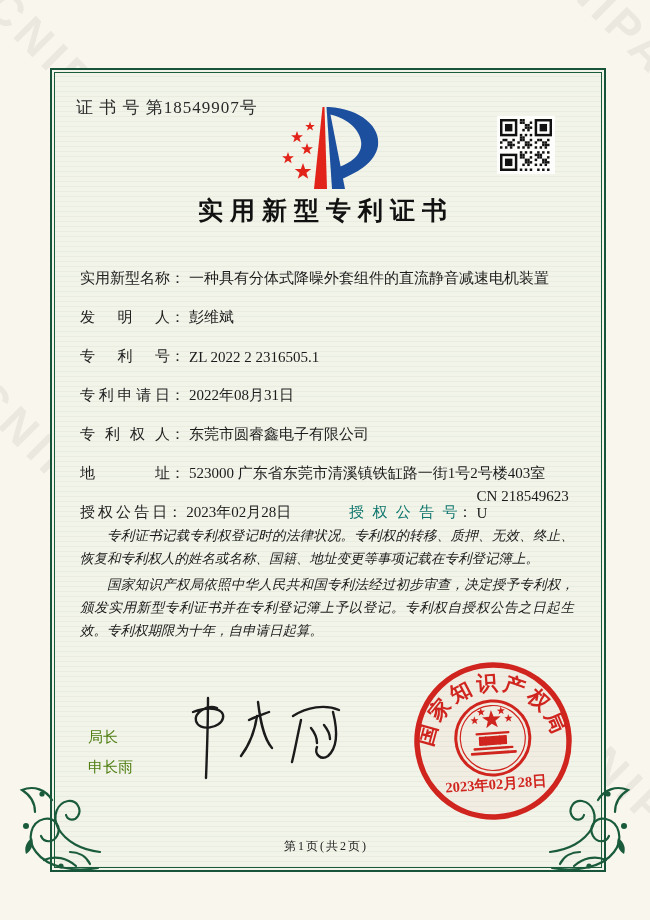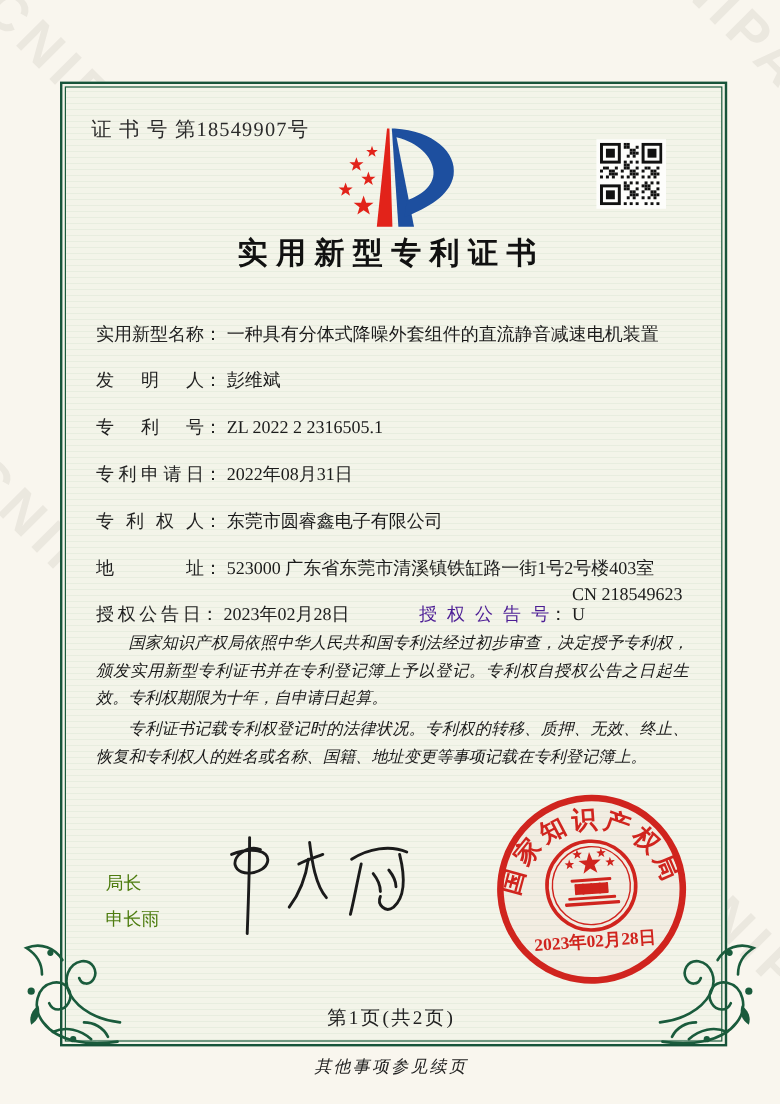--- a/index.html
+++ b/index.html
@@ -24,33 +24,33 @@
   .title{position:absolute;left:50px;top:194px;width:552px;text-align:center;
          font-size:25px;font-weight:700;letter-spacing:7px;color:#111;}
 
   
   .fields{position:absolute;left:80px;top:249px;width:500px;}
   .frow{height:39px;display:flex;align-items:flex-end;font-size:15px;}
   .flabel{display:inline-block;width:90px;text-align:justify;text-align-last:justify;color:#222;}
   .fcolon{margin:0 4px 0 0;color:#222;}
   .fvalue{color:#1b1b1b;}
   .fvalue.date{width:168px;}
-  .flabel2{display:inline-block;width:112px;text-align:justify;text-align-last:justify;color:#4c1d95;}
+  .flabel2{display:inline-block;width:112px;text-align:justify;text-align-last:justify;color:#0f766e;}
 
   .paras{position:absolute;left:80px;top:524px;width:494px;}
   .paras p{margin:0;padding:0;text-indent:2em;text-align:justify;
            font:italic 13.5px/23px "Liberation Serif","DejaVu Serif",serif;color:#191919;}
   .paras p + p{margin-top:3px;}
 
   .sign-block{position:absolute;left:88px;top:722px;font:15px/30px "Liberation Sans","DejaVu Sans",sans-serif;color:#4d7c0f;}
   .signature{position:absolute;left:165px;top:690px;}
 
   .seal{position:absolute;left:410px;top:658px;transform:rotate(-4deg);}
 
-  .page-no{position:absolute;left:50px;top:838px;width:552px;text-align:center;font-size:16px;color:#222;letter-spacing:2px;}
+  .page-no{position:absolute;left:50px;top:838px;width:552px;text-align:center;font-size:12px;color:#222;letter-spacing:2px;}
   .note{position:absolute;left:50px;top:880px;width:552px;text-align:center;
         font:italic 14px "Liberation Serif",serif;color:#222;letter-spacing:2px;}
 
   .corner{position:absolute;pointer-events:none;}
   .corner.bl{left:12px;top:778px;}
   .corner.br{left:546px;top:778px;transform:scaleX(-1);}
 </style>
 </head>
 <body>
 
@@ -226,22 +226,22 @@
       <span class="flabel">授权公告日</span>
         <span class="fcolon">：</span>
       <span class="fvalue date">2023年02月28日</span>
       <span class="flabel2">授权公告号</span>
         <span class="fcolon">：</span>
       <span class="fvalue">CN 218549623 U</span>
     </div>
   </div>
 
   <div class="paras">
+    <p>专利证书记载专利权登记时的法律状况。专利权的转移、质押、无效、终止、恢复和专利权人的姓名或名称、国籍、地址变更等事项记载在专利登记簿上。</p>
     <p>国家知识产权局依照中华人民共和国专利法经过初步审查，决定授予专利权，颁发实用新型专利证书并在专利登记簿上予以登记。专利权自授权公告之日起生效。专利权期限为十年，自申请日起算。</p>
-    <p>专利证书记载专利权登记时的法律状况。专利权的转移、质押、无效、终止、恢复和专利权人的姓名或名称、国籍、地址变更等事项记载在专利登记簿上。</p>
   </div>
 
   <div class="sign-block">
     <div>局长</div>
     <div>申长雨</div>
   </div>
 
   <svg class="signature" width="200" height="100" viewBox="0 0 200 100">
     <g fill="none" stroke="#1b1b1b" stroke-width="2.4" stroke-linecap="round" stroke-linejoin="round">
       <path d="M28,22 C44,16 60,18 58,28 C56,38 34,42 31,31 C29,23 42,14 52,18"></path>
@@ -276,21 +276,20 @@
       <rect x="66" y="74" width="34" height="2.4" rx="1" stroke="none"></rect>
       <rect x="69" y="78" width="28" height="9" rx="1" stroke="none"></rect>
       <rect x="63" y="89" width="40" height="2.4" rx="1" stroke="none"></rect>
       <rect x="60" y="93.5" width="46" height="2.8" rx="1" stroke="none"></rect>
       <path d="M70,78 L70,87 M76,78 L76,87 M83,78 L83,87 M90,78 L90,87 M96,78 L96,87" stroke-width="1.4" fill="none"></path>
     </g>
     <text x="83" y="131" text-anchor="middle" font-size="14.5" font-weight="bold" fill="#d0241e">2023年02月28日</text>
   </svg>
 
   <div class="page-no">第1页(共2页)</div>
-  <div class="note">其他事项参见续页</div>
 
   <svg class="corner bl" width="92" height="96" viewBox="0 0 92 96">
     <g fill="none" stroke="#1a5b3c" stroke-width="2.2" stroke-linecap="round">
       <path d="M86,90 C62,94 36,90 24,74 C14,61 19,44 32,41 C43,39 50,49 45,58 C41,65 32,65 29,58"></path>
       <path d="M88,74 C70,72 54,64 46,50 C40,38 45,25 56,23 C65,22 70,31 66,38 C63,43 56,43 54,37"></path>
       <path d="M64,88 C55,80 43,77 32,82"></path>
       <path d="M40,22 C34,12 22,7 10,12 C18,17 23,25 23,34"></path>
       <path d="M78,86 C74,78 66,74 58,74"></path>
     </g>
     <g fill="#1a5b3c">

